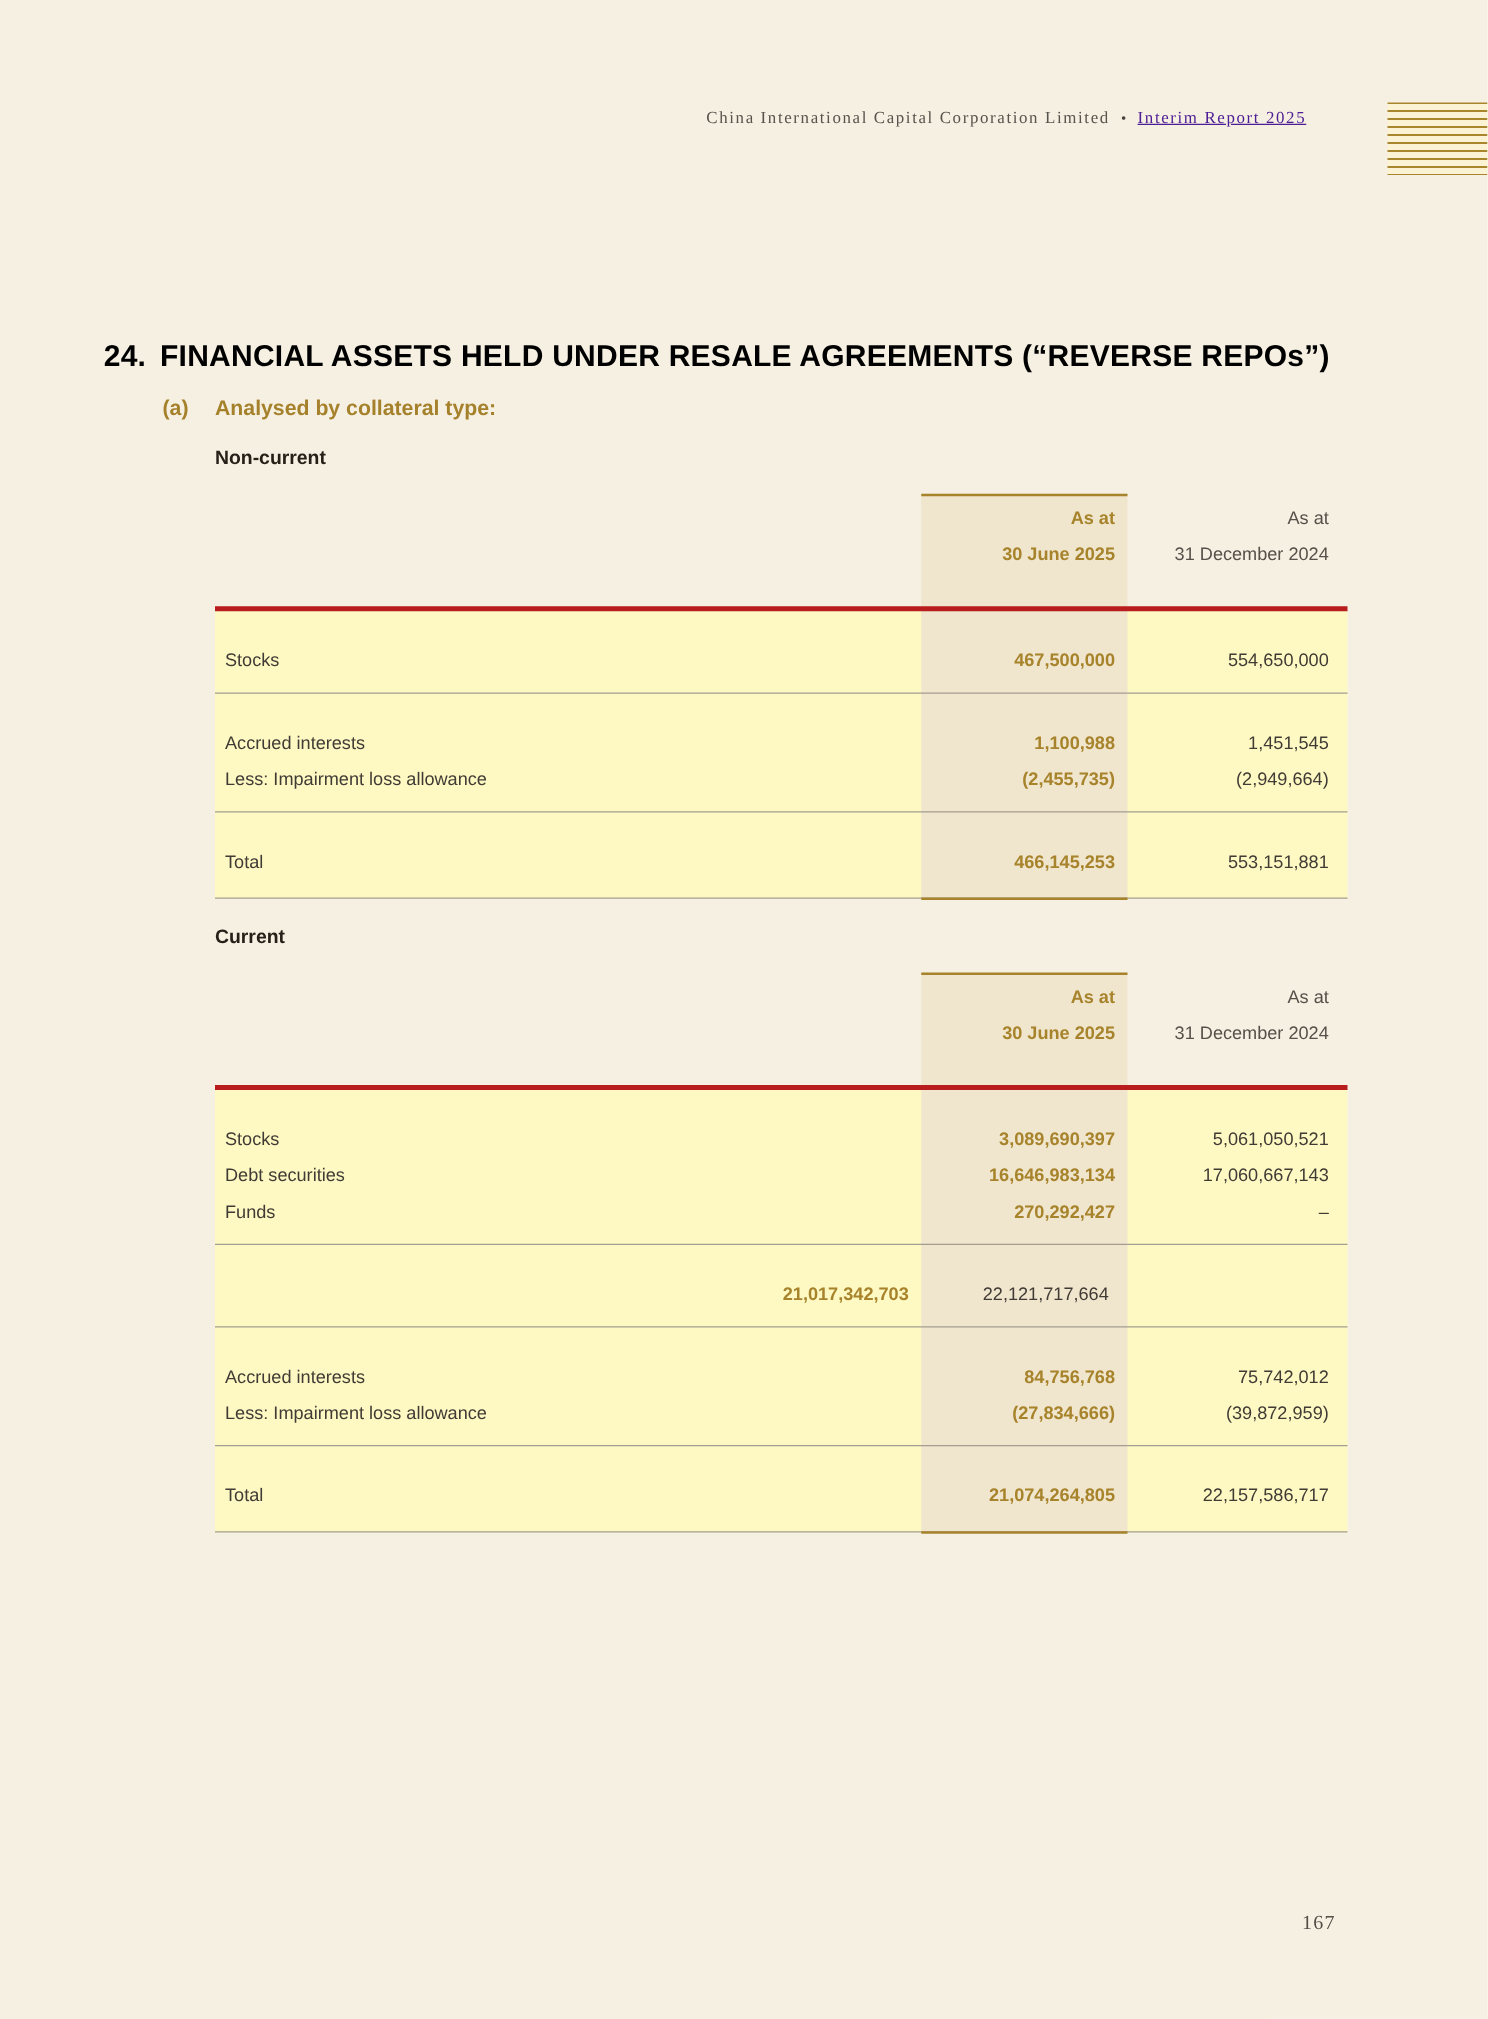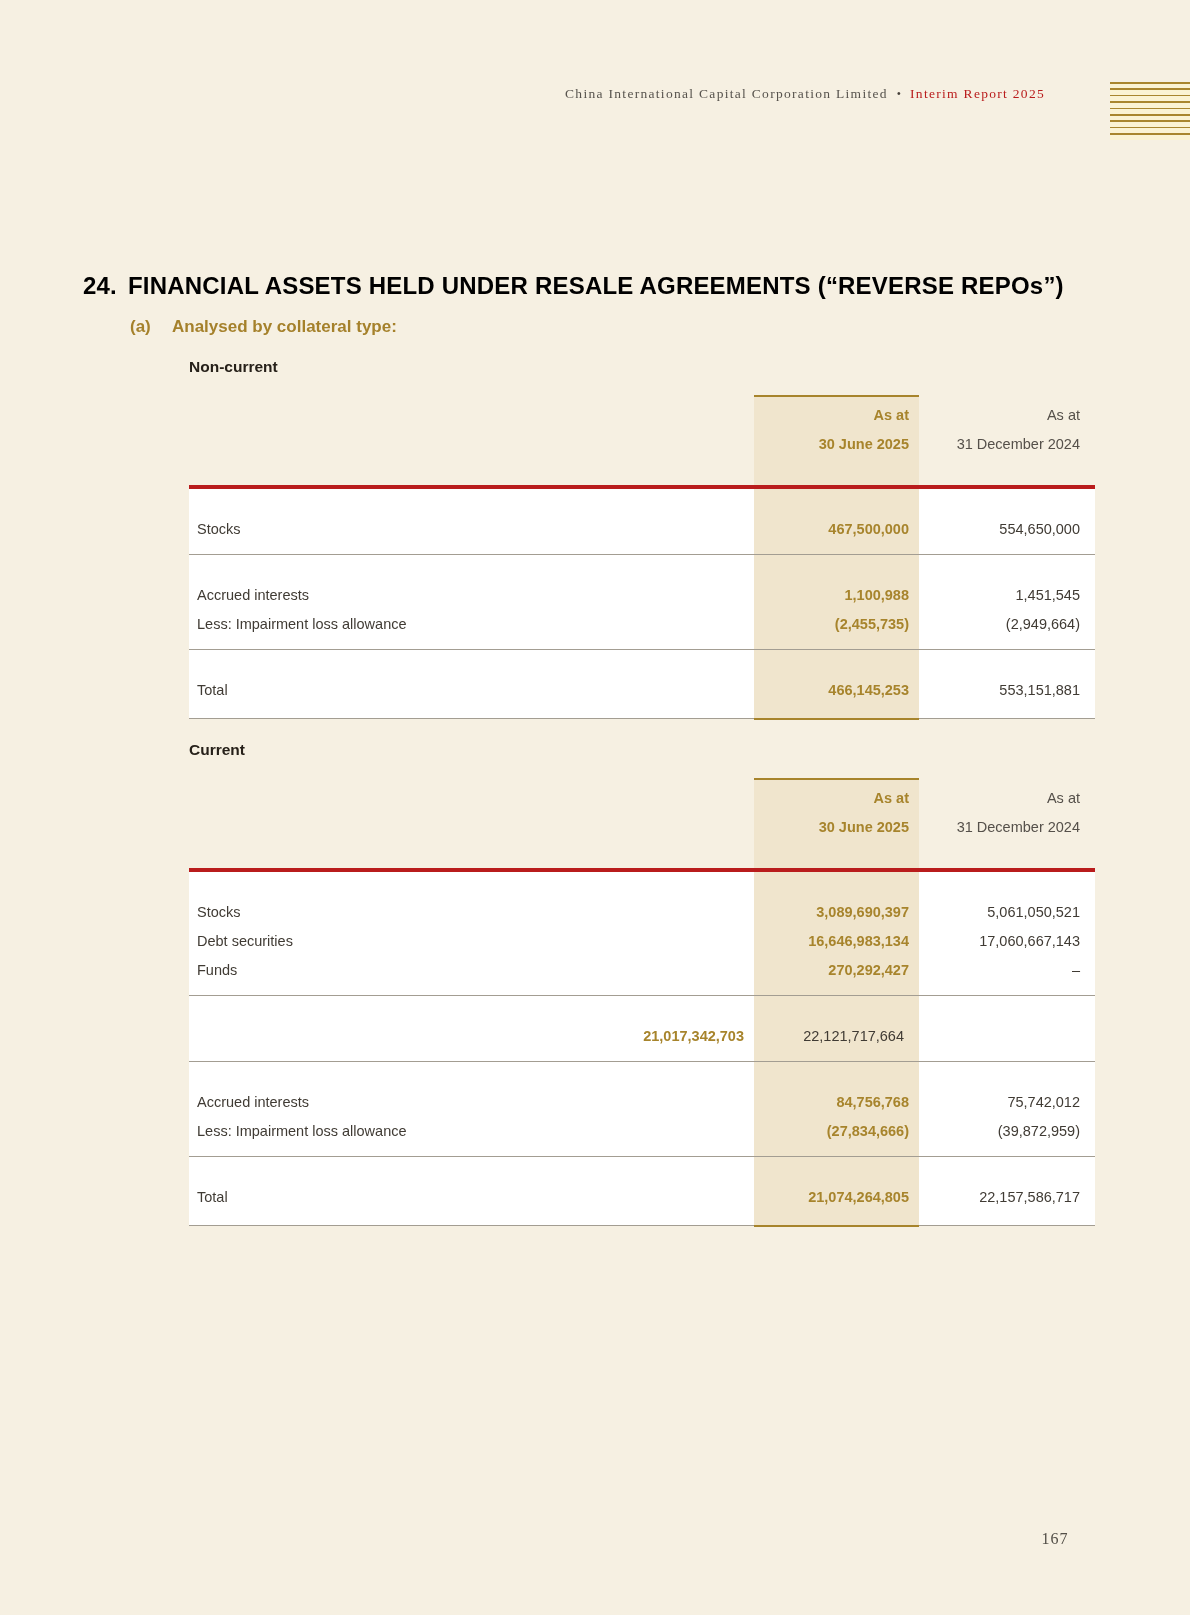--- a/index.html
+++ b/index.html
@@ -11,53 +11,53 @@
     overflow:hidden;
   }
   
   .page-header{
     position:absolute;top:86px;right:145px;
     font-family:"Liberation Serif",serif;
     font-size:13.5px;letter-spacing:1.3px;white-space:nowrap;
     color:#57534d;
   }
   .page-header .bullet{margin:0 9px;color:#454039;font-size:12px;letter-spacing:0;}
-  .page-header .rep{color:#b91c1c;}
+  .page-header .rep{color:#4c1d95;text-decoration:underline;}
   
   .deco{
     position:absolute;top:82px;right:0;width:80px;height:58px;
     background:repeating-linear-gradient(to bottom,
       #a9862e 0px,#a9862e 1.6px,#fbf3d3 1.6px,#fbf3d3 6.4px);
   }
   
   .sec-title{
     position:absolute;top:272px;left:83px;
     display:flex;font-size:24px;font-weight:bold;color:#000000;
     letter-spacing:.2px;white-space:nowrap;align-items:center;
   }
   .sec-title .num{width:45px;flex:0 0 45px;}
   .sub-title{
     position:absolute;top:317px;left:130px;
     display:flex;font-size:17px;font-weight:bold;color:#a5812b;white-space:nowrap;
   }
   .sub-title .lab{width:42px;flex:0 0 42px;}
   
-  .tbl-block{position:absolute;left:189px;width:906px;}
+  .tbl-block{position:absolute;left:172px;width:906px;}
   .tbl-block.tbl-0{top:357px;}
   .tbl-block.tbl-1{top:740px;}
   .tbl-heading{
     margin:0 0 18px 0;font-size:15.5px;font-weight:bold;color:#262019;line-height:20px;
   }
   .fin-table{position:relative;width:906px;font-size:14.5px;}
   .beige{position:absolute;top:0;bottom:0;left:565px;width:165px;background:#f0e5cd;z-index:1;}
   .gold-top{position:absolute;top:0;left:565px;width:165px;height:2px;background:#a7842c;z-index:3;}
   .gold-bottom{position:absolute;bottom:-1px;left:565px;width:165px;height:2px;background:#a7842c;z-index:3;}
   .thead{position:relative;z-index:2;padding-top:6px;padding-bottom:26px;border-bottom:4px solid #b91c1c;}
   .hrow,.trow{display:grid;grid-template-columns:565px 165px 176px;line-height:29px;height:29px;}
-  .tbody{background:#ffffff;}
+  .tbody{background:#fef9c3;}
   .tgroup{position:relative;z-index:2;padding-top:26px;padding-bottom:10px;border-bottom:1px solid #a39d92;}
   .tgroup.final{padding-bottom:13px;}
   .cell-label{color:#403b34;padding-left:8px;text-align:left;}
   .cell-cur{text-align:right;padding-right:10px;color:#a7842c;font-weight:bold;}
   .cell-pri{text-align:right;padding-right:15px;color:#403b34;}
   .thead .cell-pri{color:#55504a;}
   
   .page-num{
     position:absolute;top:1530px;left:1015px;width:80px;text-align:center;
     font-family:"Liberation Serif",serif;font-size:16px;letter-spacing:1px;color:#534f48;

